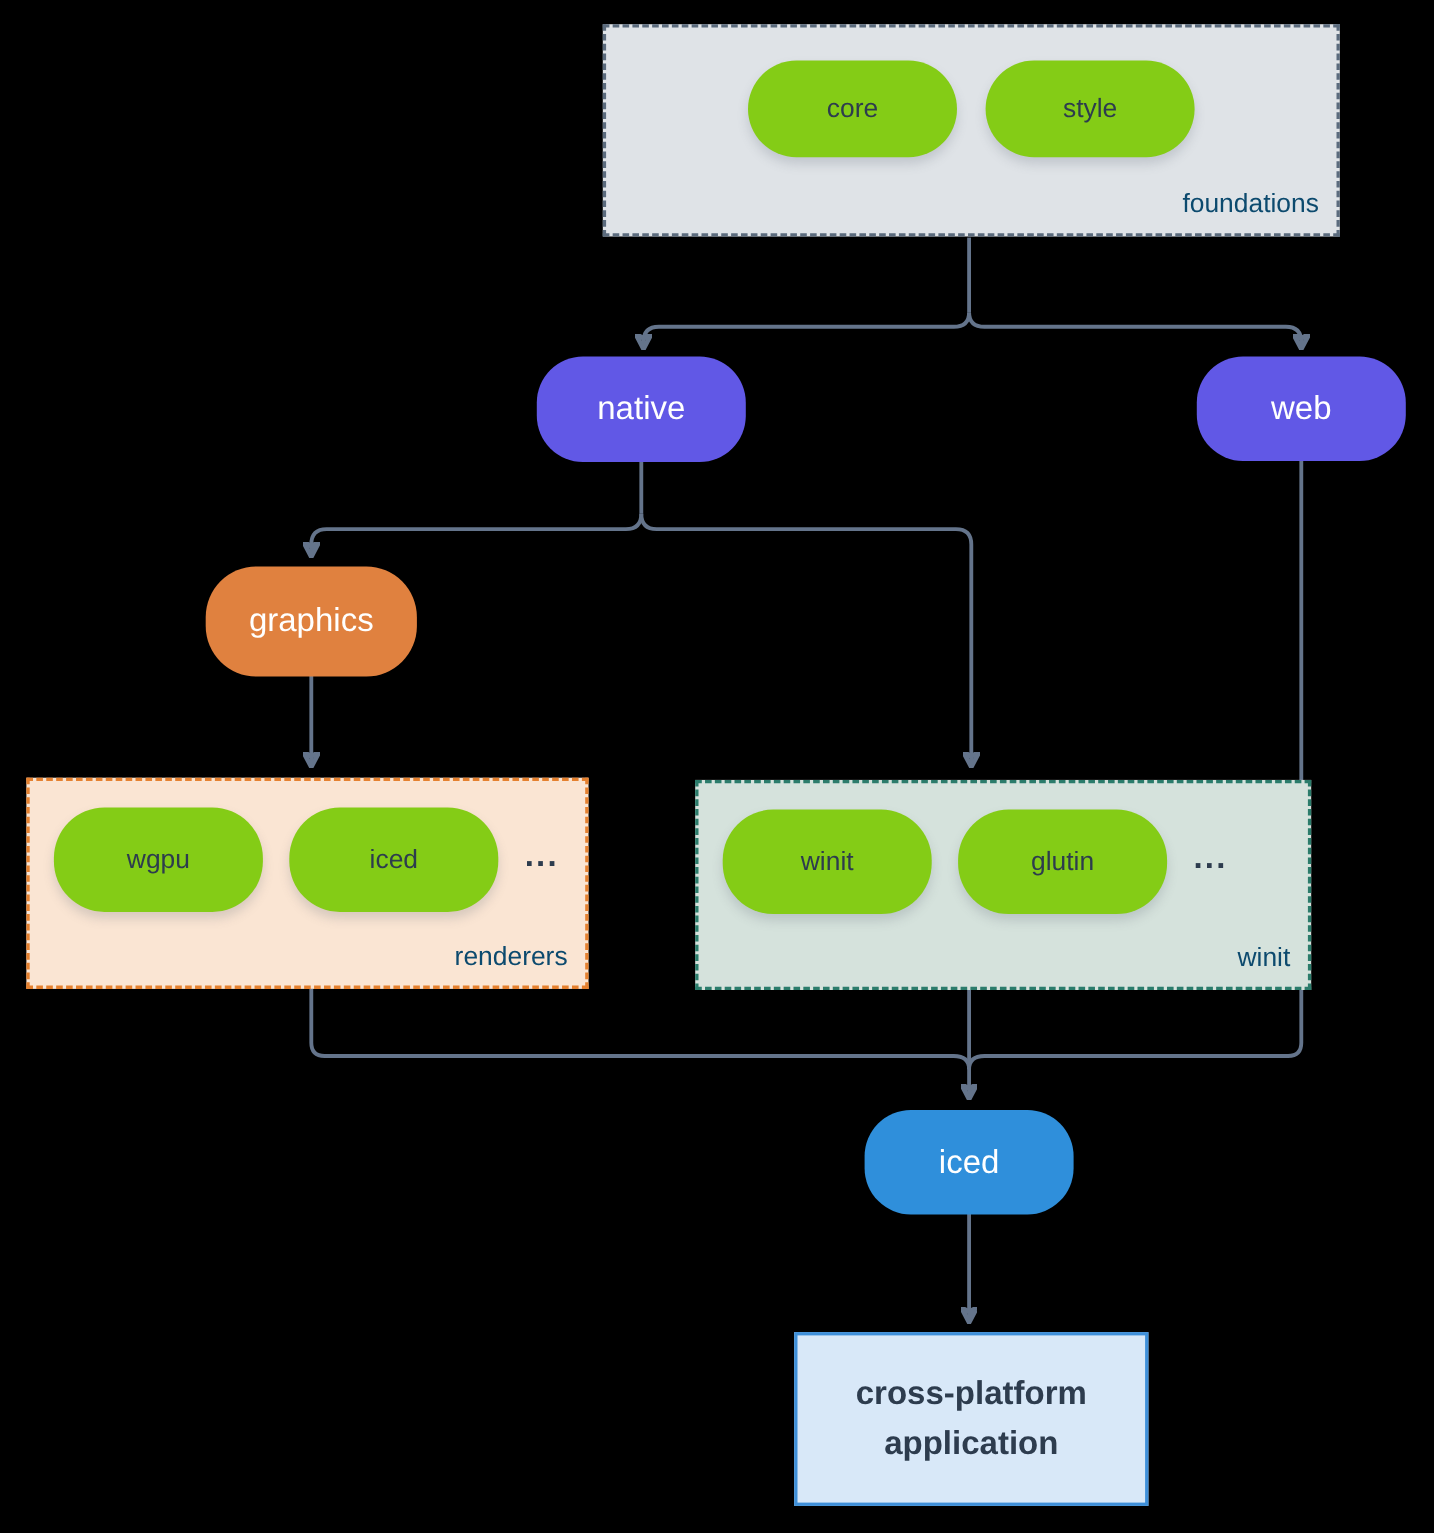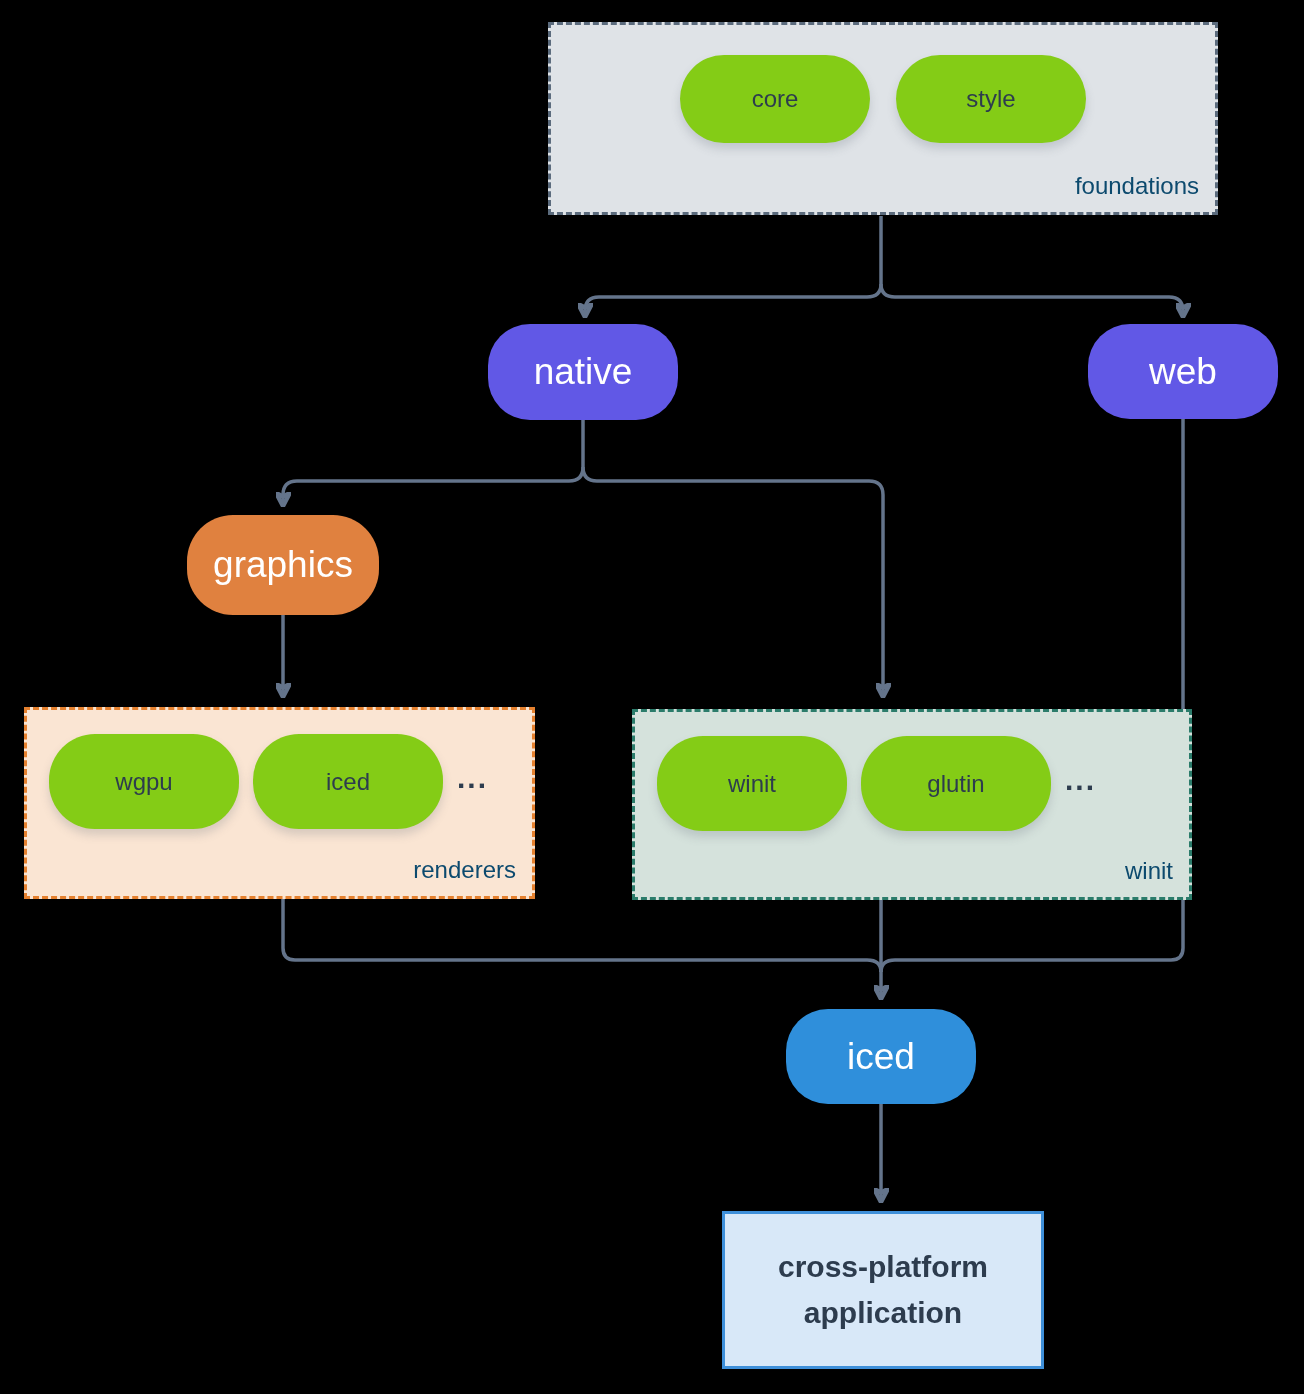--- a/index.html
+++ b/index.html
@@ -13,36 +13,36 @@
   .group { position:absolute; box-sizing:border-box; }
   .group-foundations { left:548px; top:22px; width:670px; height:193px;
     background:#dfe3e7; border:3px dashed #5b6b7d; }
   .group-renderers { left:24px; top:707px; width:511px; height:192px;
     background:#fae5d3; border:3px dashed #e5812f; }
   .group-shells { left:632px; top:709px; width:560px; height:191px;
     background:#d5e2dc; border:3px dashed #2b7c6b; }
 
   .group-row { display:flex; align-items:center; }
   .row-foundations { justify-content:center; gap:26px; padding-top:30px; }
-  .row-renderers, .row-shells { gap:14px; padding:24px 16px 0 22px; }
+  .row-renderers, .row-shells { gap:24px; padding:24px 16px 0 22px; }
 
   .pill {
     width:190px; height:90px; border-radius:46px; background:#84cc16;
     color:#2d3c4e; font-size:24px; display:flex; align-items:center;
     justify-content:center; box-shadow:0 6px 10px rgba(90,100,115,0.22);
     flex:0 0 auto;
   }
   .ellipsis { font-size:30px; font-weight:600; letter-spacing:2px;
     color:#2d3c4e; padding-bottom:8px; }
 
   .group-label { position:absolute; right:16px; bottom:12px;
     font-size:24px; color:#0c4a6e; }
 
   .node { position:absolute; display:flex; align-items:center;
-    justify-content:center; color:#ffffff; font-size:37px;
+    justify-content:center; color:#ffffff; font-size:30px;
     border-radius:42px; }
   .node-native   { left:488px;  top:324px; width:190px; height:96px;  background:#6158e6; }
   .node-web      { left:1088px; top:324px; width:190px; height:95px;  background:#6158e6; }
   .node-graphics { left:187px;  top:515px; width:192px; height:100px; background:#e0813f; border-radius:46px; }
   .node-iced     { left:786px;  top:1009px; width:190px; height:95px; background:#2f8fdb; }
 
   .app-box {
     position:absolute; left:722px; top:1211px; width:322px; height:158px;
     box-sizing:border-box; background:#d8e8f8; border:3px solid #3e8fd9;
     color:#2d3c4e; font-size:30px; line-height:1.55; text-align:center;

